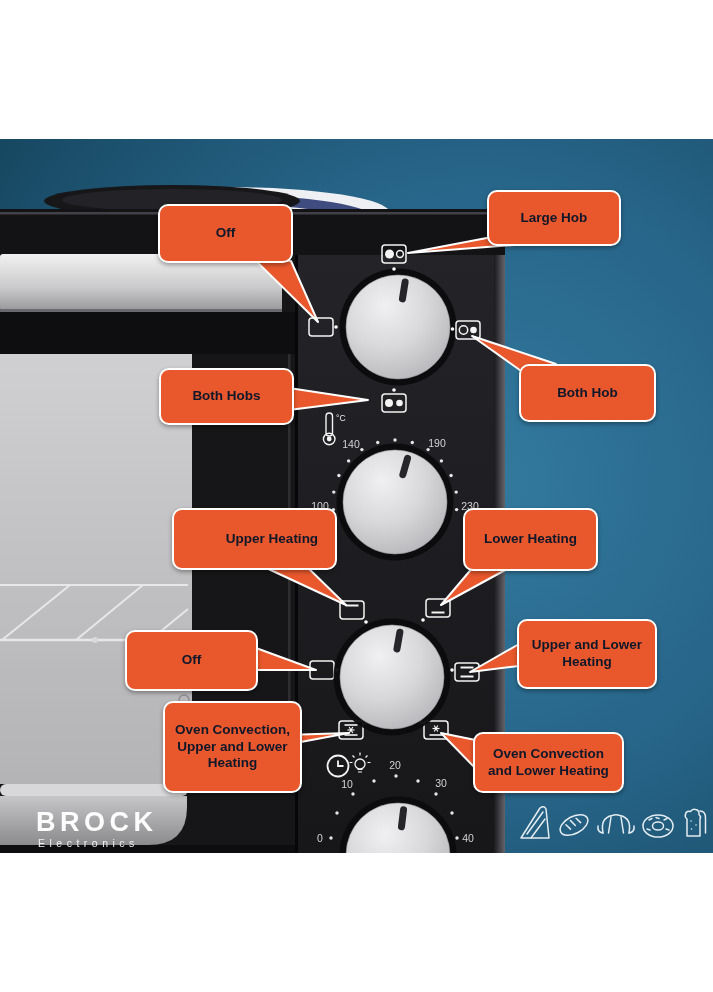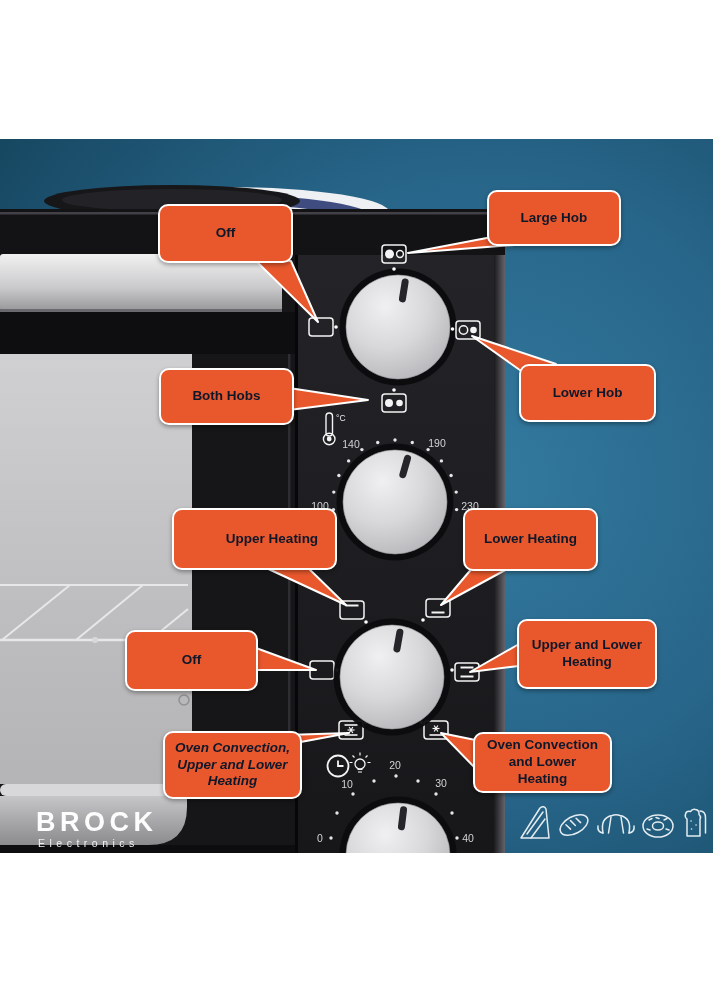--- a/index.html
+++ b/index.html
@@ -287,35 +287,35 @@
     <div class="callout" style="left:158px;top:65px;width:135px;height:59px;">
       <span>Off</span>
     </div>
     <div class="callout" style="left:487px;top:51px;width:134px;height:56px;">
       <span>Large Hob</span>
     </div>
     <div class="callout" style="left:159px;top:229px;width:135px;height:57px;text-align:center;">
       <span>Both Hobs</span>
     </div>
     <div class="callout" style="left:519px;top:225px;width:137px;height:58px;">
-      <span>Lower Hob</span>
+      <span>Both Hob</span>
     </div>
     <div class="callout" style="left:172px;top:369px;width:165px;height:62px;padding-left:44px;">
       <span>Upper Heating</span>
     </div>
     <div class="callout" style="left:463px;top:369px;width:135px;height:63px;justify-content:center;">
       <span>Lower Heating</span>
     </div>
     <div class="callout" style="left:125px;top:491px;width:133px;height:61px;">
       <span>Off</span>
     </div>
     <div class="callout" style="left:517px;top:480px;width:140px;height:70px;">
       <span>Upper and Lower Heating</span>
     </div>
-    <div class="callout" style="left:163px;top:592px;width:139px;height:68px;font-style:italic;">
+    <div class="callout" style="left:163px;top:562px;width:139px;height:92px;">
       <span>Oven Convection, Upper and Lower Heating</span>
     </div>
-    <div class="callout" style="left:473px;top:593px;width:139px;height:61px;">
+    <div class="callout" style="left:473px;top:593px;width:151px;height:61px;">
       <span>Oven Convection and Lower Heating</span>
     </div>
 
   </div>
 </div>
 
 </body></html>

